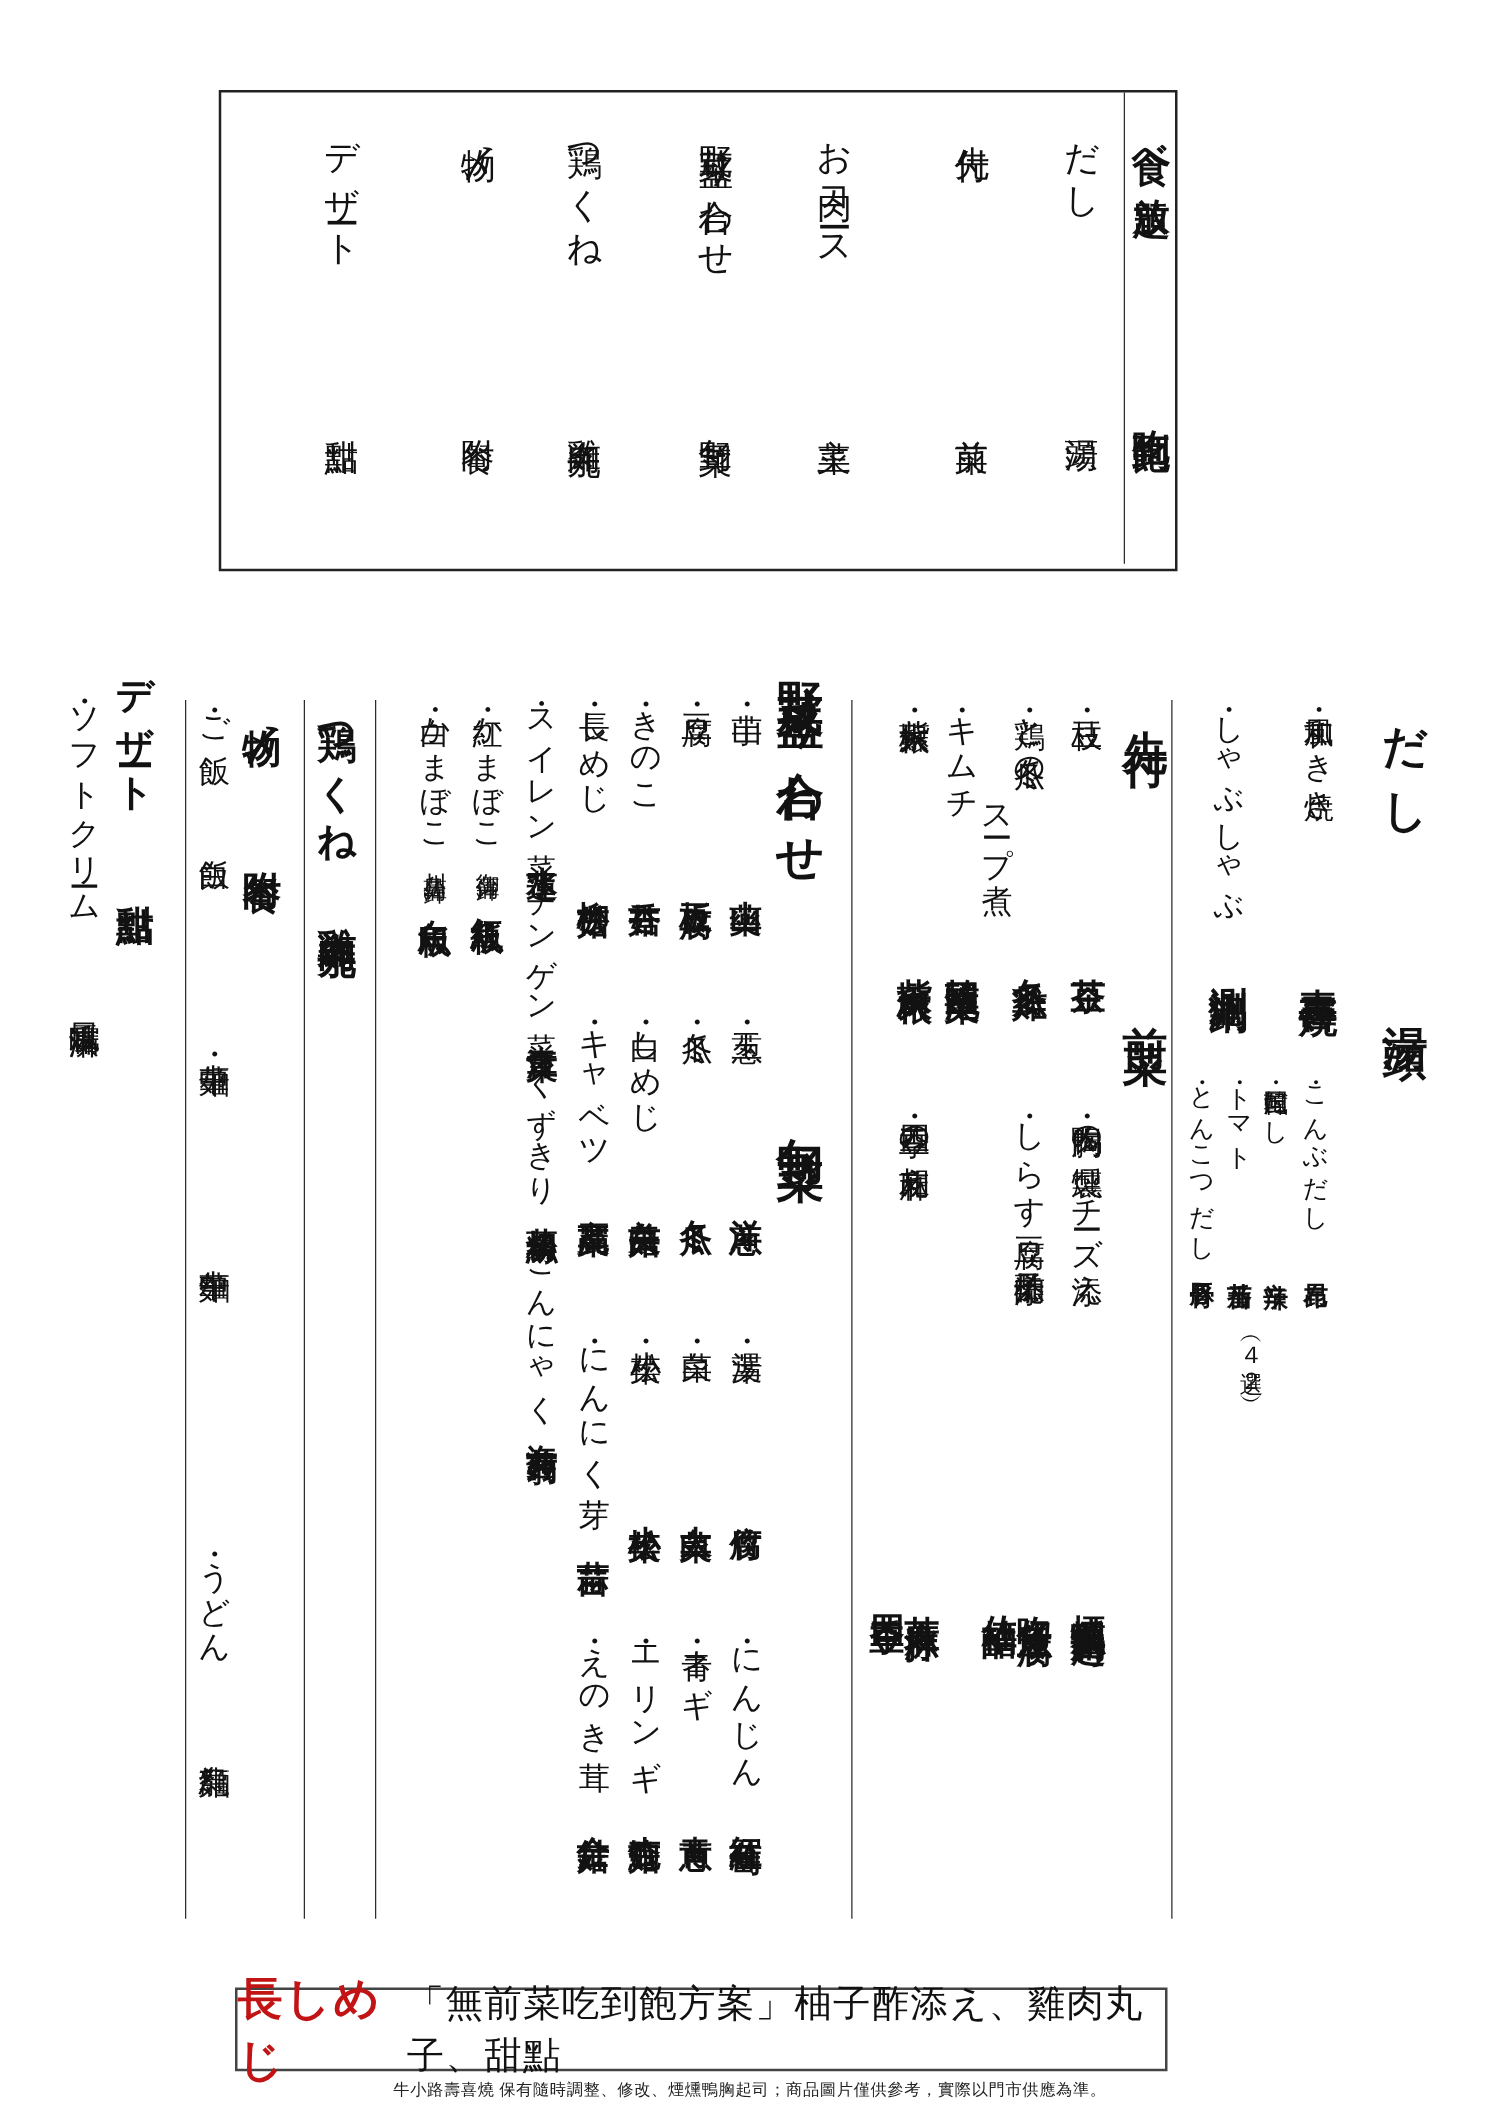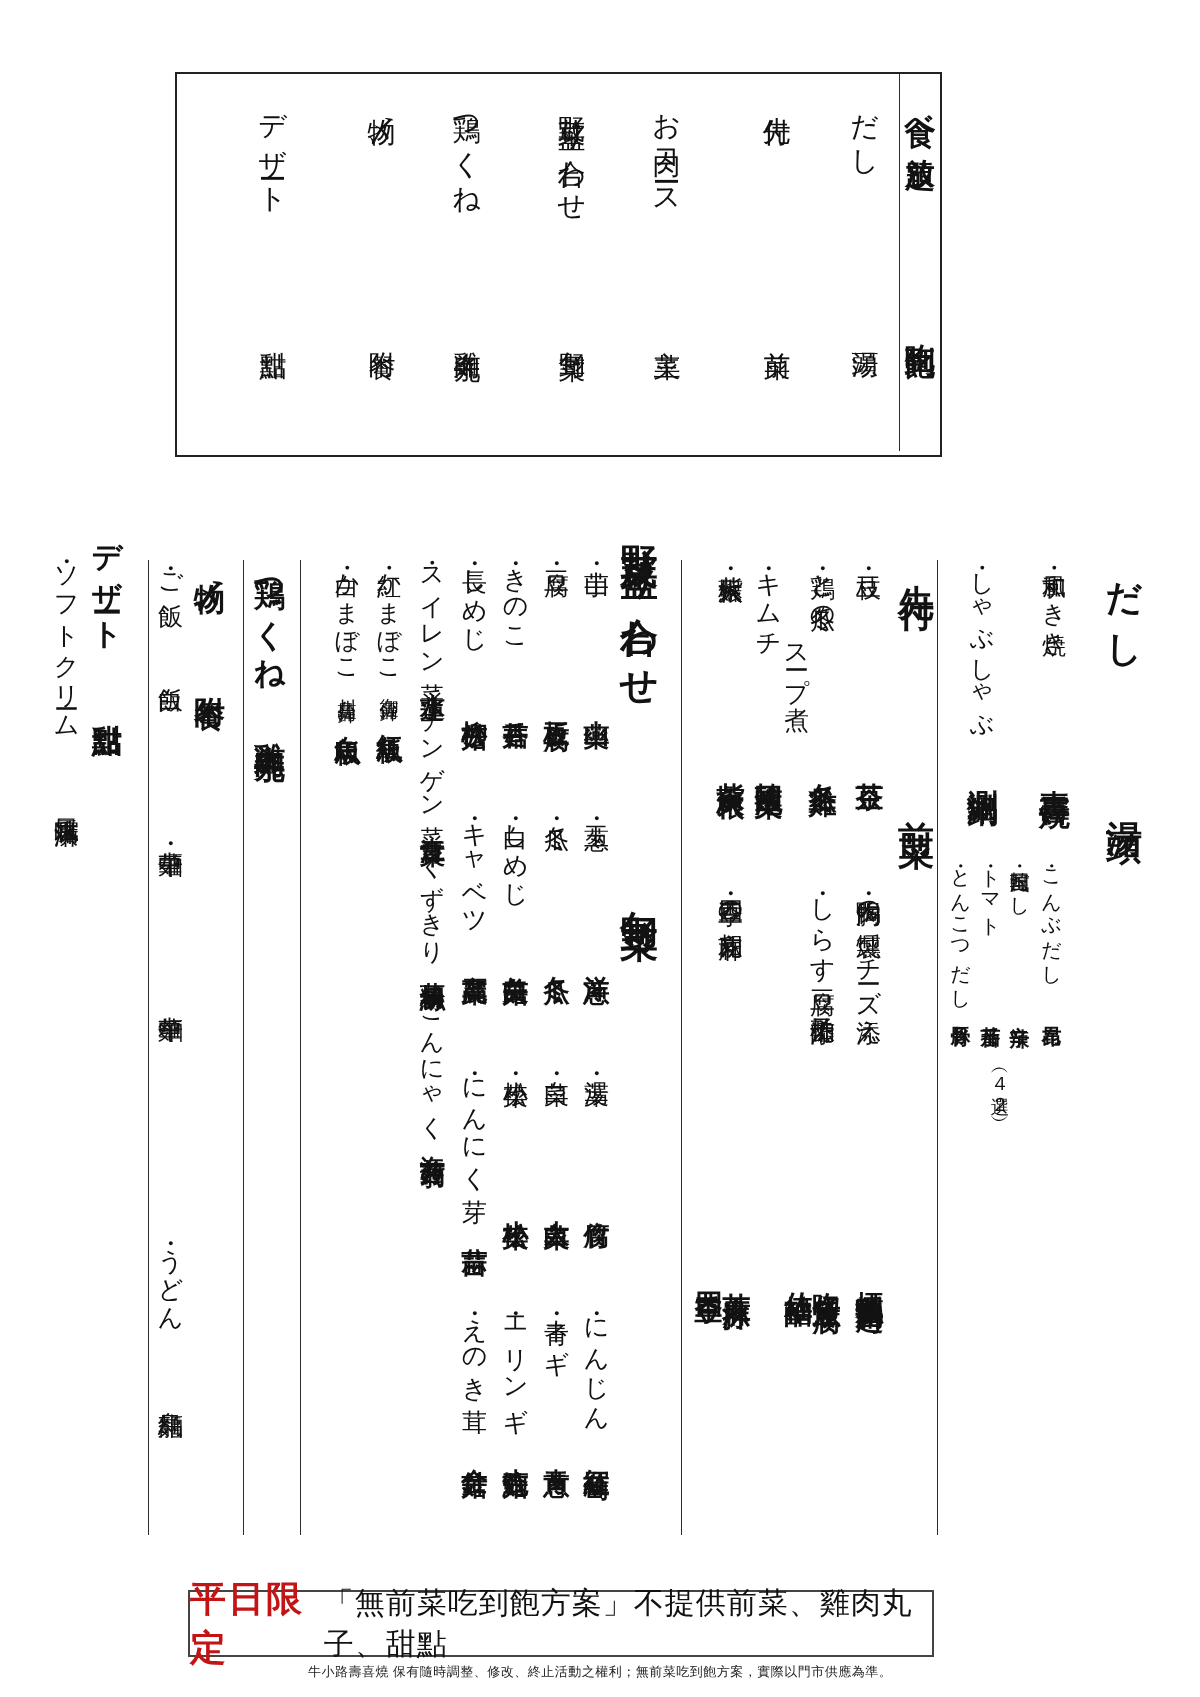--- a/index.html
+++ b/index.html
@@ -165,19 +165,19 @@
   <span class="v t25" style="left:158px;top:996px;">中華麵</span>
   <span class="v t25" style="left:158px;top:1230px;">・うどん</span>
   <span class="v t25" style="left:158px;top:1392px;">烏龍麵</span>
 
   <span class="v t30 b" style="left:92px;top:522px;">デザート</span>
   <span class="v t30 b" style="left:92px;top:700px;">甜點</span>
   <span class="v t25" style="left:54px;top:548px;">・ソフトクリーム</span>
   <span class="v t25" style="left:54px;top:798px;">風味霜淇淋</span>
 
   <div id="noticeBox" class="box" style="left:188px;top:1590px;width:742px;height:63px;border-color:#444;">
-    <span class="red">平日限定</span>
-    <span class="blk">「無前菜吃到飽方案」不提供前菜、雞肉丸子、甜點</span>
+    <span class="red">長しめじ</span>
+    <span class="blk">「無前菜吃到飽方案」柚子酢添え、雞肉丸子、甜點</span>
   </div>
 
-  <div id="footerLine" style="top:1663px;">牛小路壽喜燒 保有隨時調整、修改、終止活動之權利；無前菜吃到飽方案，實際以門市供應為準。</div>
+  <div id="footerLine" style="top:1663px;">牛小路壽喜燒 保有隨時調整、修改、煙燻鴨胸起司；商品圖片僅供參考，實際以門市供應為準。</div>
 
 </div>
 
 </body></html>

